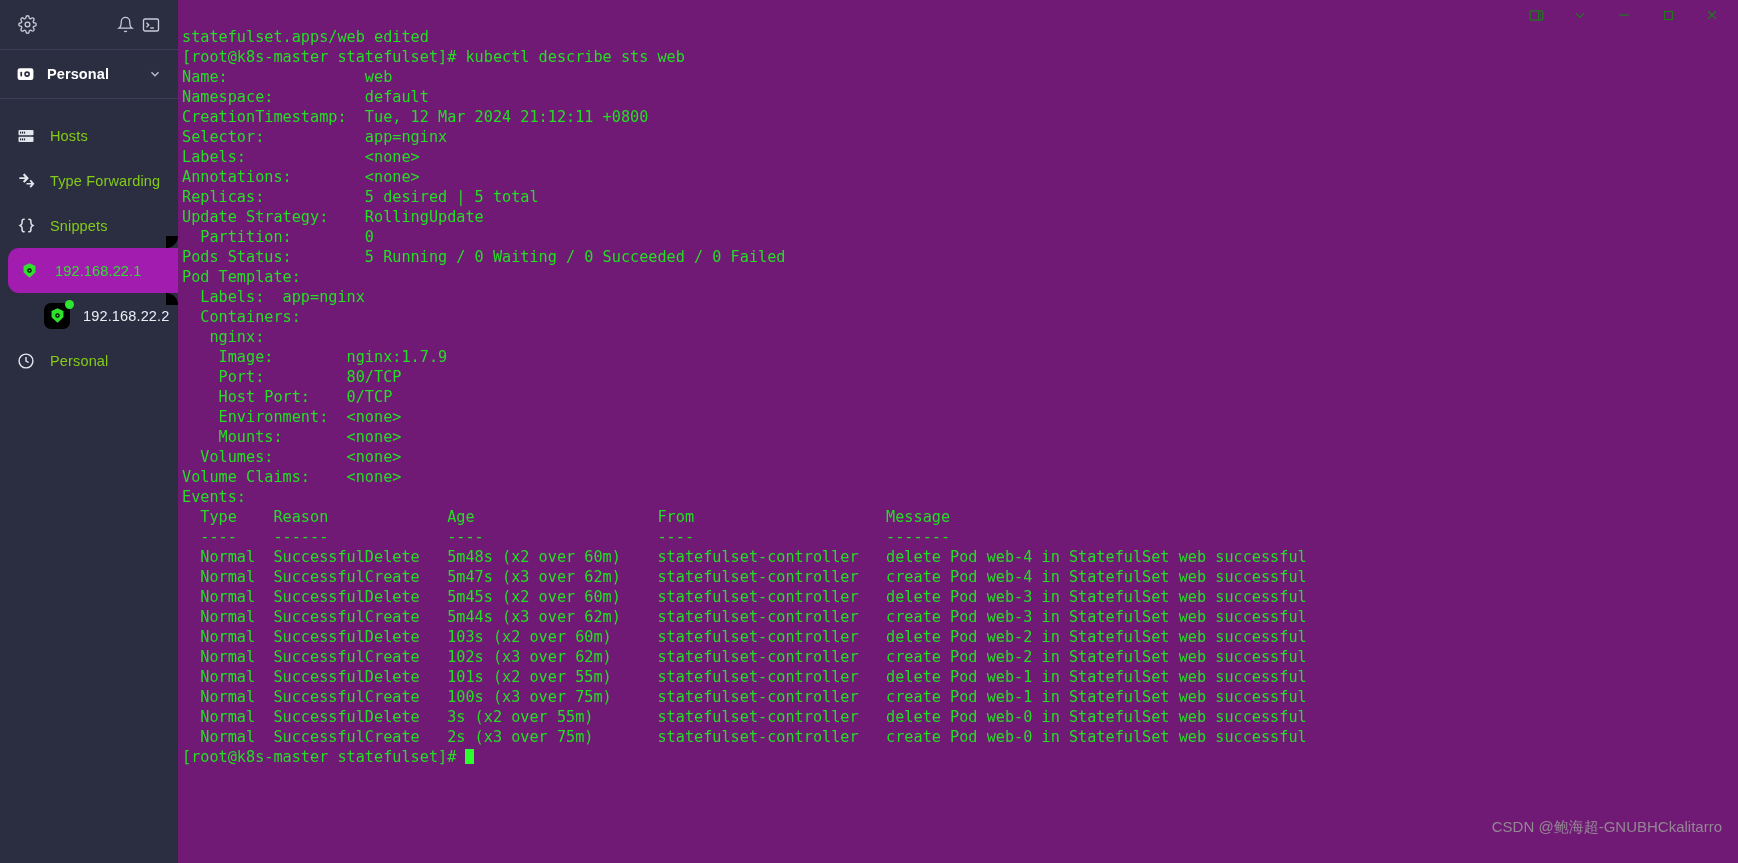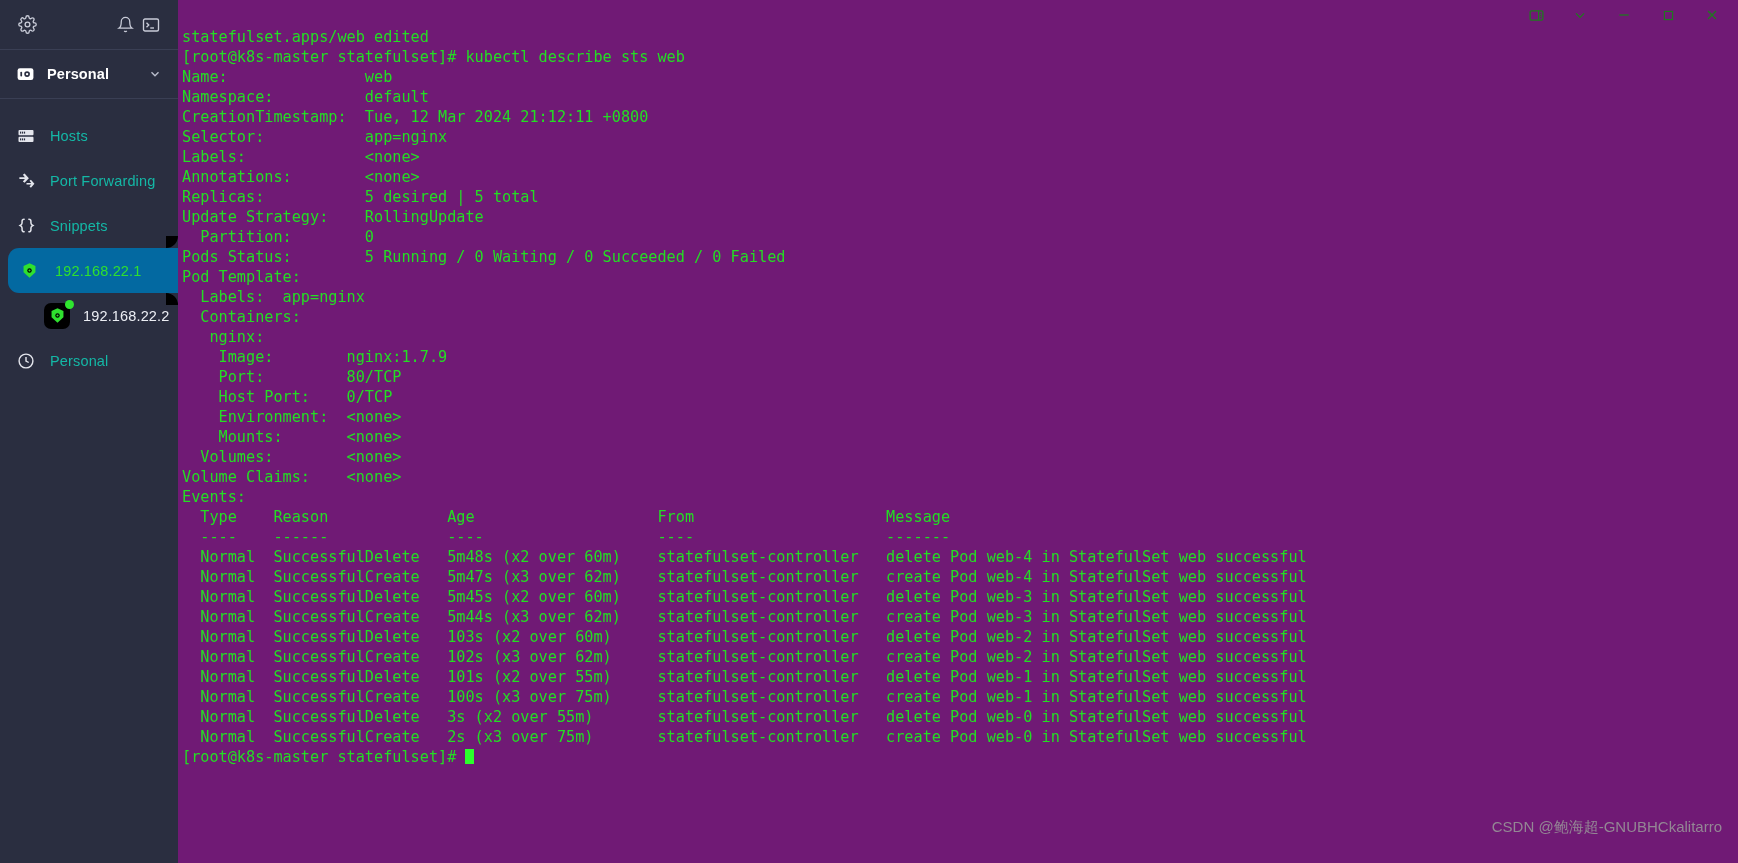--- a/index.html
+++ b/index.html
@@ -88,21 +88,21 @@
   .nav-item .nav-icon {
     width: 20px;
     height: 20px;
     display: flex;
     align-items: center;
     justify-content: center;
     color: #e3e5ec;
     flex: 0 0 20px;
   }
   .nav-item .nav-label {
-    color: #14b8a6;
+    color: #84cc16;
     font-size: 14.5px;
     letter-spacing: .15px;
   }
 
   
   .host-item {
     height: 45px;
     display: flex;
     align-items: center;
     padding: 0 16px;
@@ -132,21 +132,21 @@
     border-radius: 50%;
     background: #2fe62f;
   }
   .host-label {
     color: #eceef4;
     font-size: 14.5px;
     letter-spacing: .15px;
   }
 
   .host-item.active {
-    background: #0369a1;
+    background: #a21caf;
     border-top-left-radius: 11px;
     border-bottom-left-radius: 11px;
     margin-left: 8px;
     padding-left: 8px;
     width: calc(100% - 8px);
   }
   .host-item.active .host-badge { background: transparent; }
   .host-item.active .host-label { color: #2fe02f; font-weight: normal; }
 
   
@@ -303,21 +303,21 @@
       </div>
 
 
       <div class="nav-item">
         <span class="nav-icon">
           <svg width="19" height="19" viewBox="0 0 24 24" fill="currentColor">
             <path d="M3 8h7l-2.6-3.2L9.6 3.2 15 9l-5.4 5.8-2.2-1.6L10 10H3z"></path>
             <path d="M12 15h6l-2.2-2.6 1.8-1.4L22 16l-4.4 5-1.8-1.4L18 17h-6z"></path>
           </svg>
         </span>
-        <span class="nav-label">Port Forwarding</span>
+        <span class="nav-label">Type Forwarding</span>
       </div>
 
       <div class="nav-item">
         <span class="nav-icon">
           <svg width="19" height="19" viewBox="0 0 24 24" fill="none" stroke="currentColor" stroke-width="1.9" stroke-linecap="round">
             <path d="M9 4c-2 0-2.6 1-2.6 2.6v2.2c0 1.6-.8 2.4-2.4 3.2 1.6.8 2.4 1.6 2.4 3.2v2.2C6.4 19 7 20 9 20"></path>
             <path d="M15 4c2 0 2.6 1 2.6 2.6v2.2c0 1.6.8 2.4 2.4 3.2-1.6.8-2.4 1.6-2.4 3.2v2.2C17.6 19 17 20 15 20"></path>
           </svg>
         </span>
         <span class="nav-label">Snippets</span>

